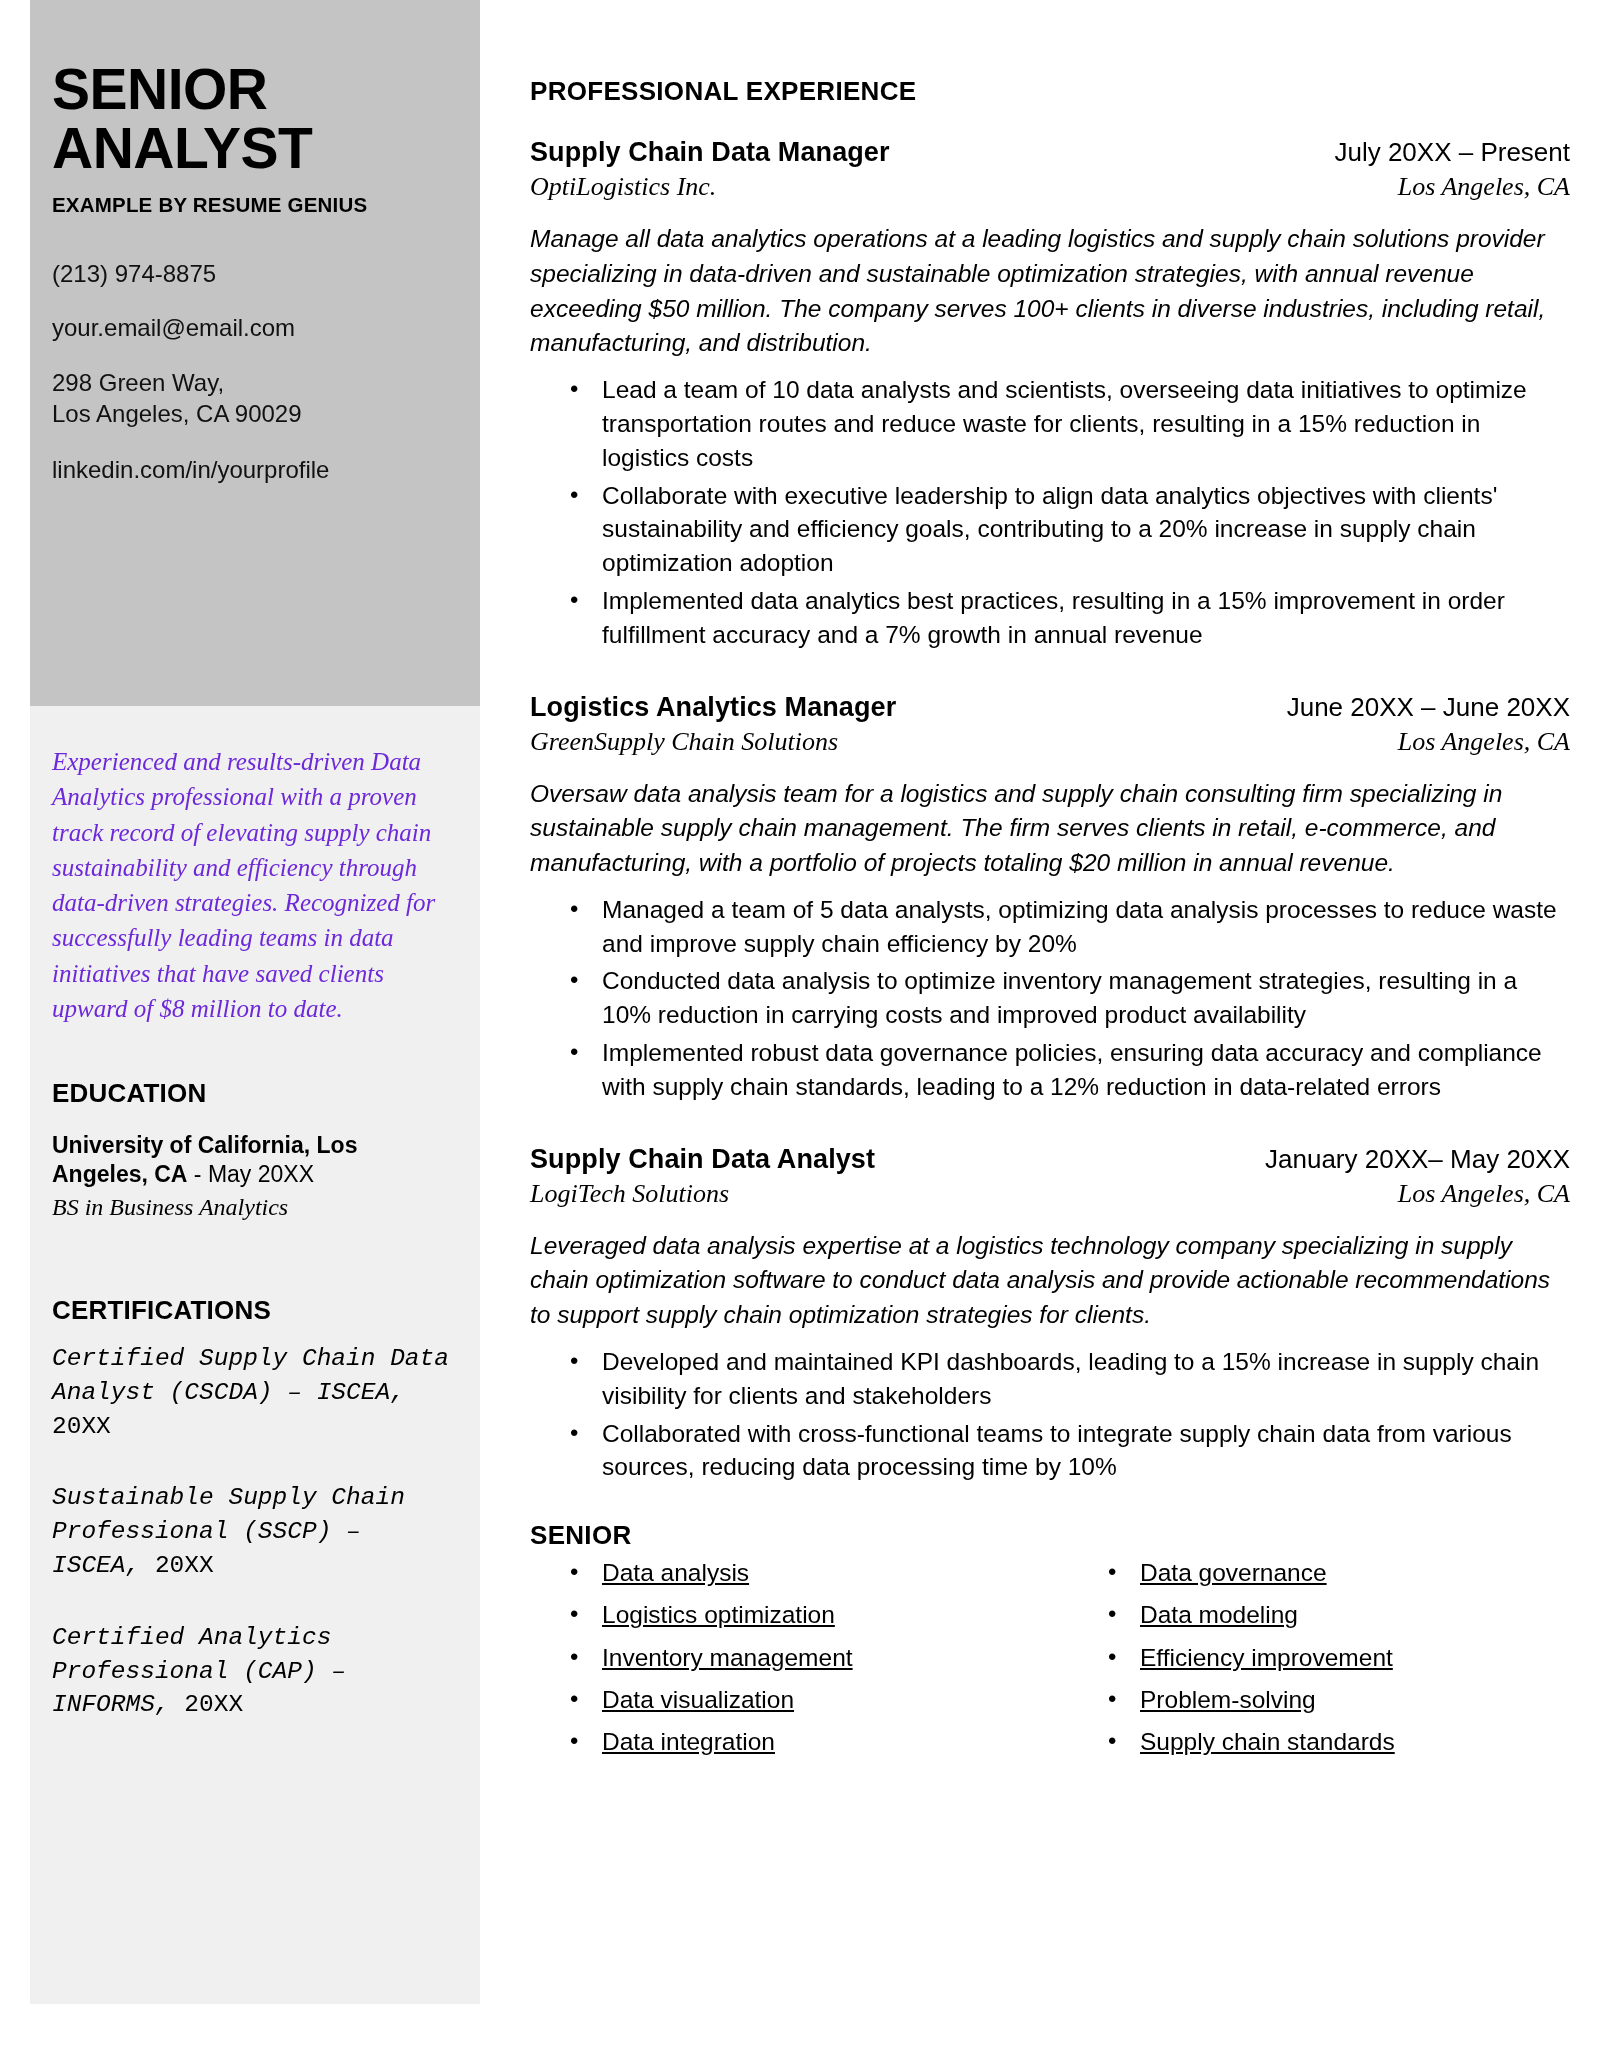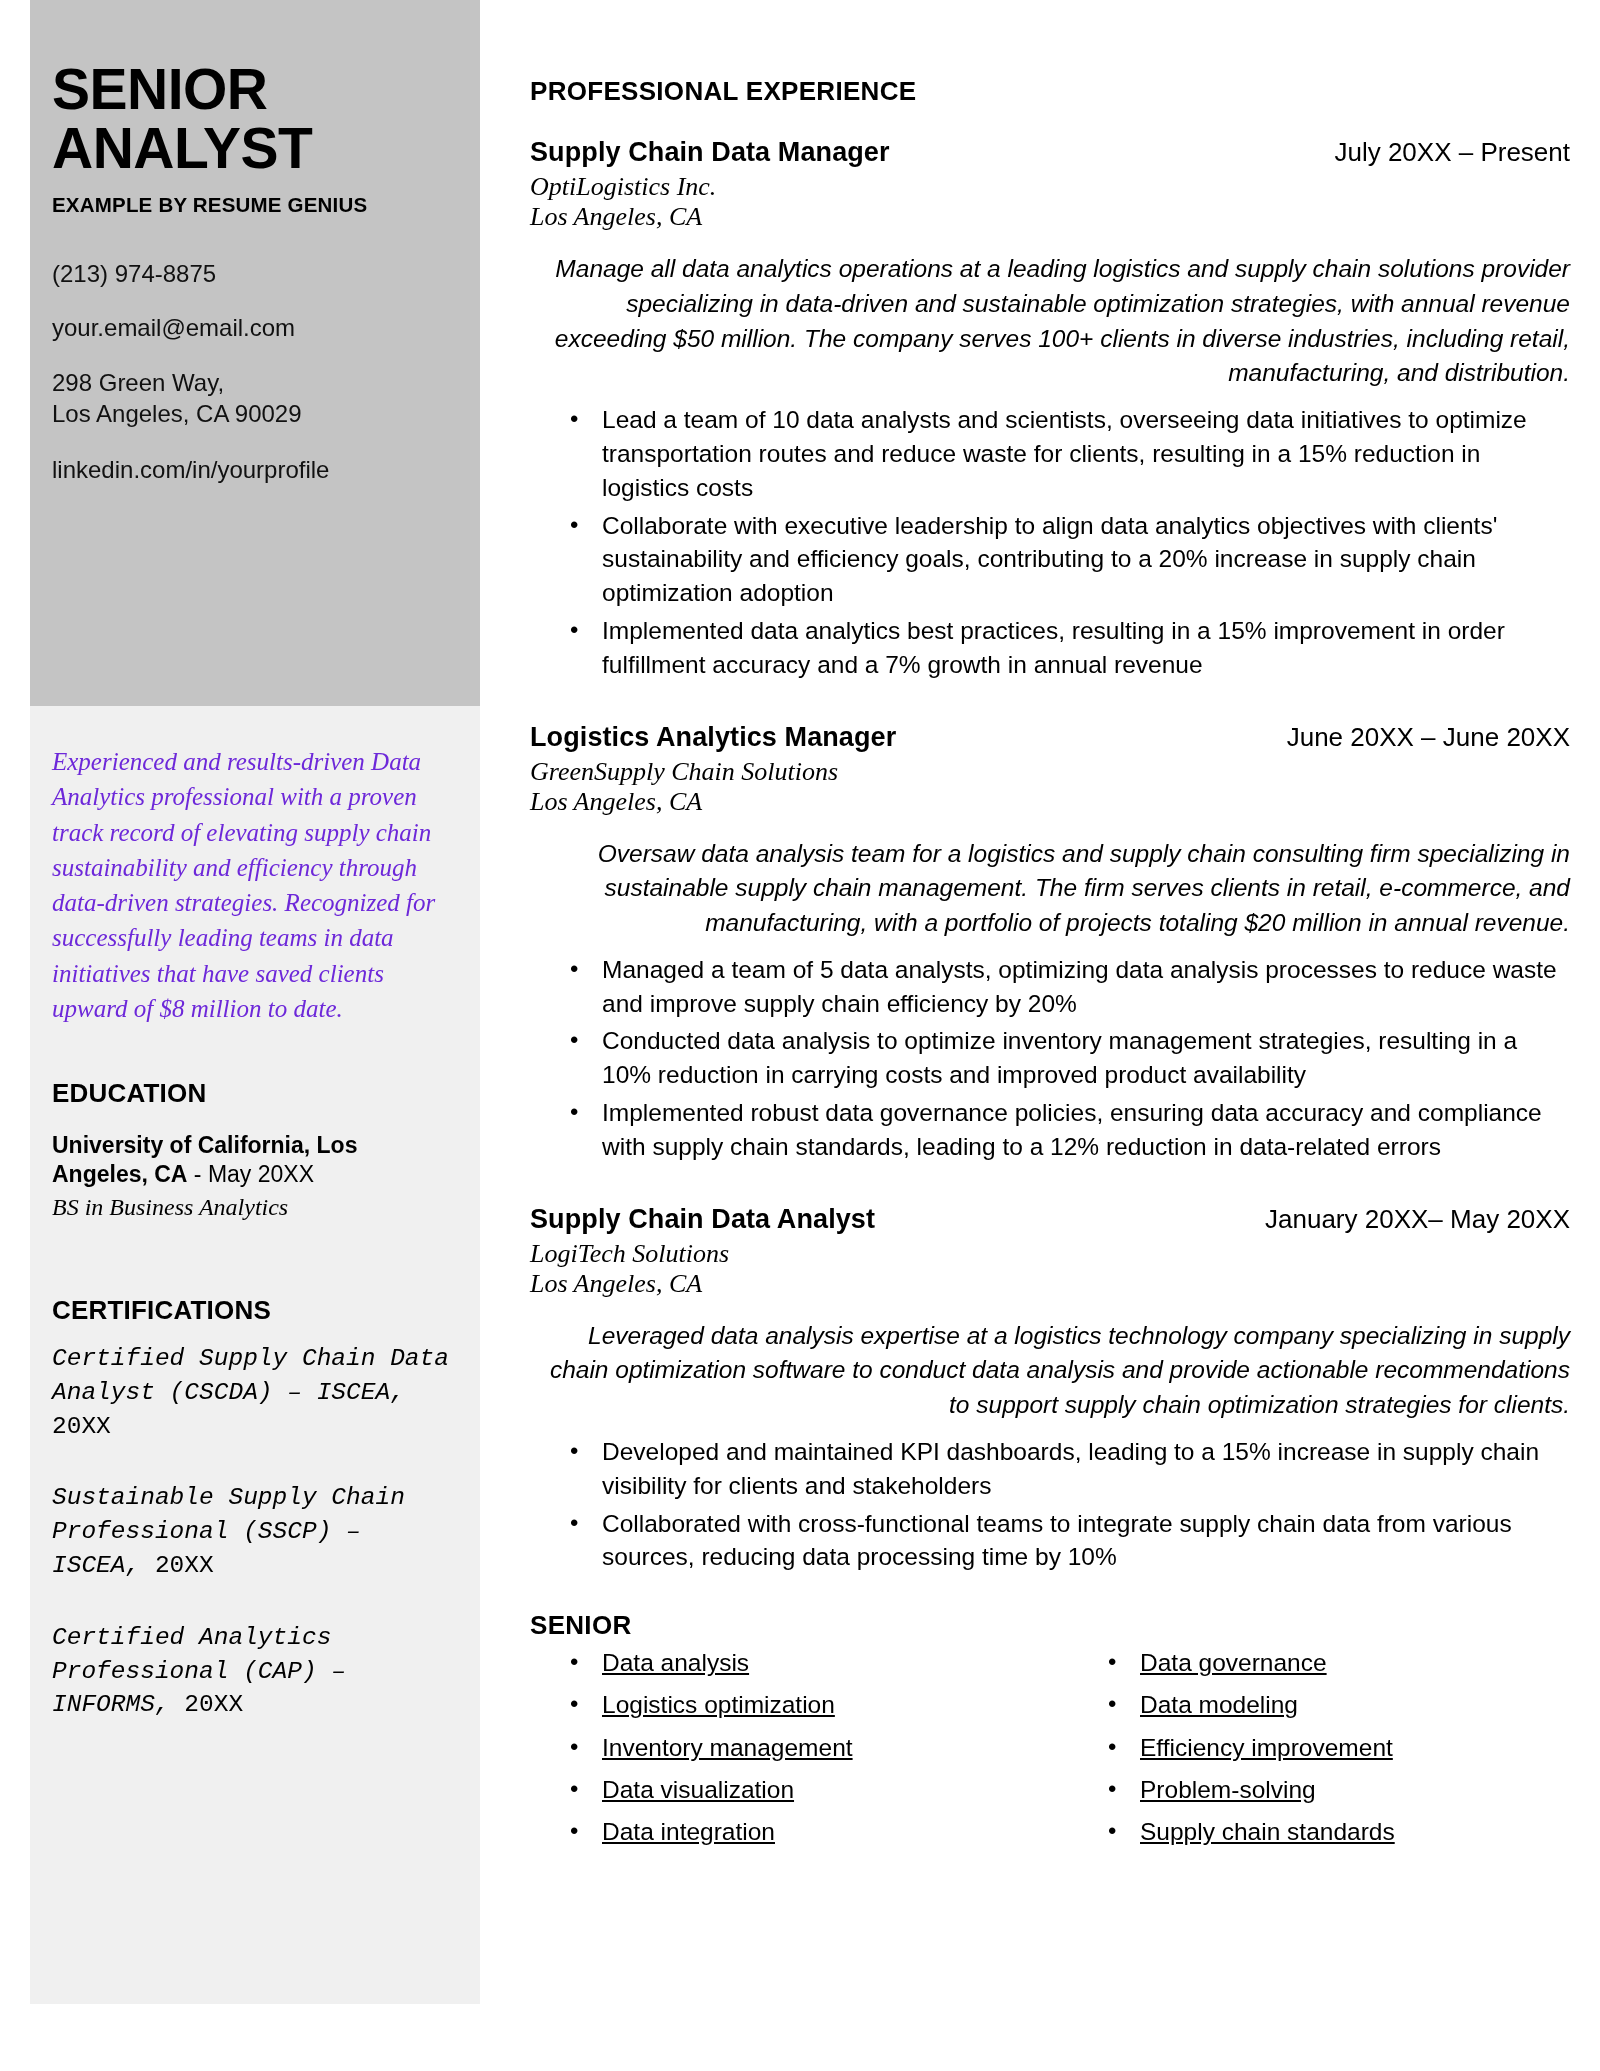--- a/index.html
+++ b/index.html
@@ -118,32 +118,31 @@
   .job-title {
     font-size:27px;
     font-weight:bold;
     letter-spacing:0.1px;
   }
   .job-dates {
     font-size:26px;
     font-weight:normal;
     white-space:nowrap;
   }
-  .job-row.sub { margin-top:4px;flex-direction:column; }
+  .job-row.sub { margin-top:4px; }
   .job-company, .job-location {
     font-family:"Liberation Serif", serif;
     font-style:italic;
     font-size:26px;
   }
   .job-desc {
     font-style:italic;
     font-size:24.5px;
     line-height:1.42;
     margin-top:20px;
-    text-align:right;
   }
   .bullets {
     list-style:none;
     margin-top:12px;
   }
   .bullets li {
     position:relative;
     padding-left:72px;
     font-size:24.5px;
     line-height:1.38;

